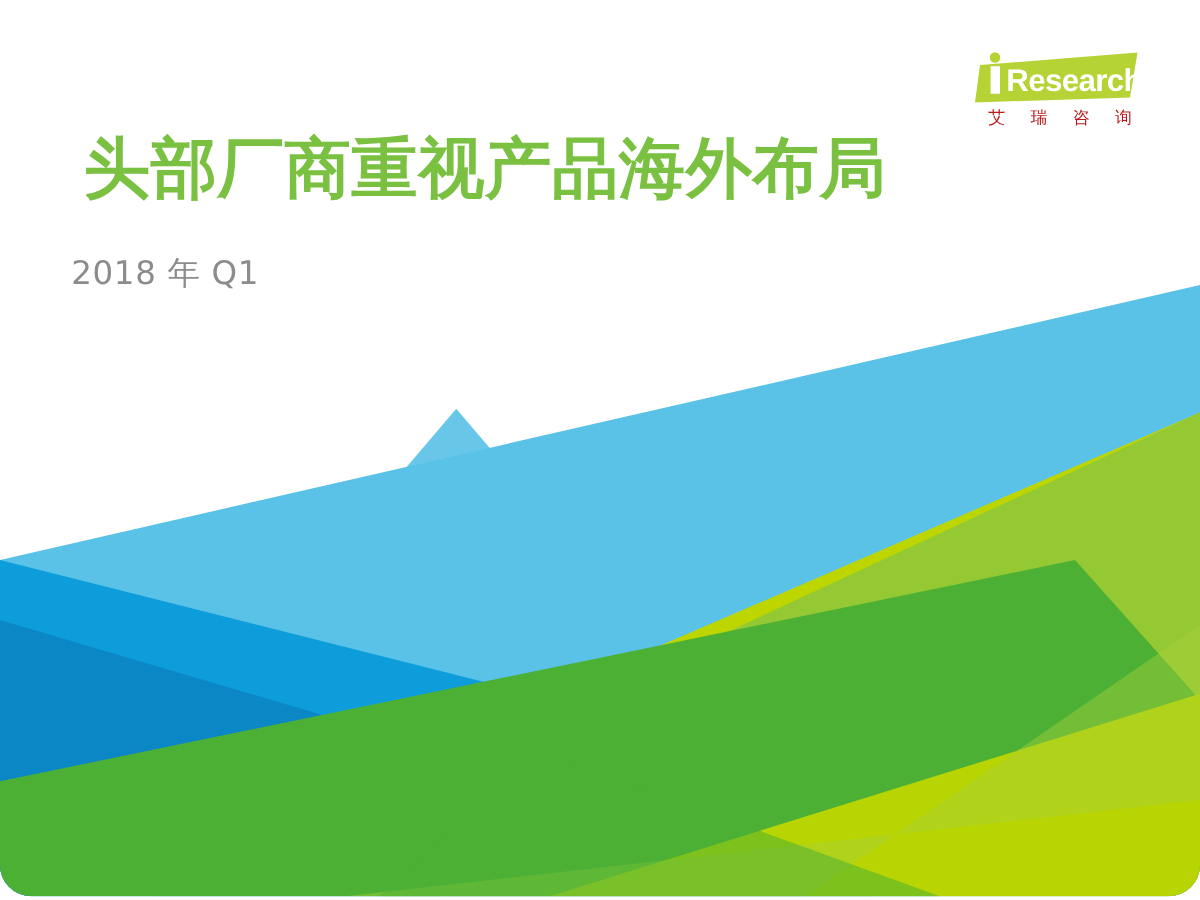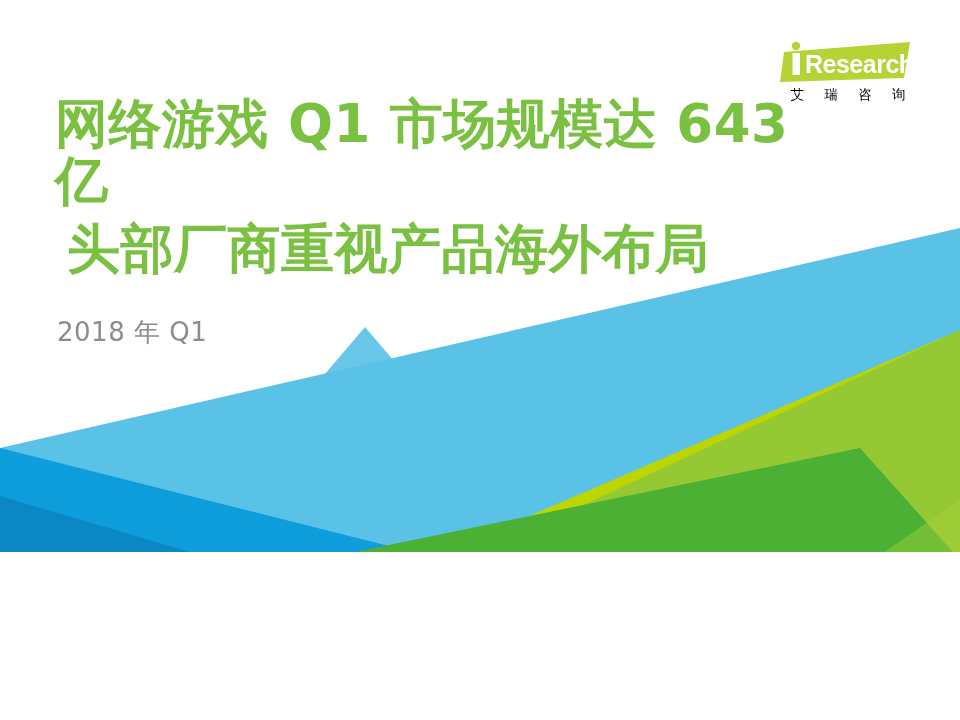--- a/index.html
+++ b/index.html
@@ -6,23 +6,24 @@
     margin: 0;
     padding: 0;
     background: #ffffff;
   }
   body {
     font-family: "Liberation Sans", "DejaVu Sans", sans-serif;
   }
   .slide {
     position: relative;
     width: 960px;
-    height: 552px;
+    height: 717px;
     overflow: hidden;
     background: #ffffff;
+    border-radius: 25px;
   }
 
   
   .bg-art {
     position: absolute;
     left: 0;
     top: 0;
     width: 960px;
     height: 720px;
     z-index: 1;
@@ -39,21 +40,21 @@
   }
   .logo-mark {
     position: relative;
     width: 138px;
     height: 46px;
   }
   .logo-mark svg { display: block; }
   .logo-sub {
     margin-top: 3px;
     font-size: 13.5px;
-    color: #000000;
+    color: #b91c1c;
     letter-spacing: 8px;
     text-indent: 8px;
     font-family: "DejaVu Sans", sans-serif;
     line-height: 1.1;
     white-space: nowrap;
   }
 
   
   .text-block {
     position: absolute;
@@ -128,18 +129,17 @@
 
         <rect x="14.5" y="15" width="7.5" height="22" fill="#ffffff"></rect>
 
         <text x="27" y="35" font-family="'Liberation Sans', sans-serif" font-size="25" font-weight="bold" fill="#ffffff" letter-spacing="-0.5">Research</text>
       </svg>
     </div>
     <div class="logo-sub">艾 瑞 咨 询</div>
   </div>
 
   <div class="text-block">
-    <h1 class="title">网络游戏 Q1 市场规模达 643亿</h1>
     <h2 class="subtitle">头部厂商重视产品海外布局</h2>
     <div class="date">2018 年 Q1</div>
   </div>
 
 </div>
 
 </body></html>

